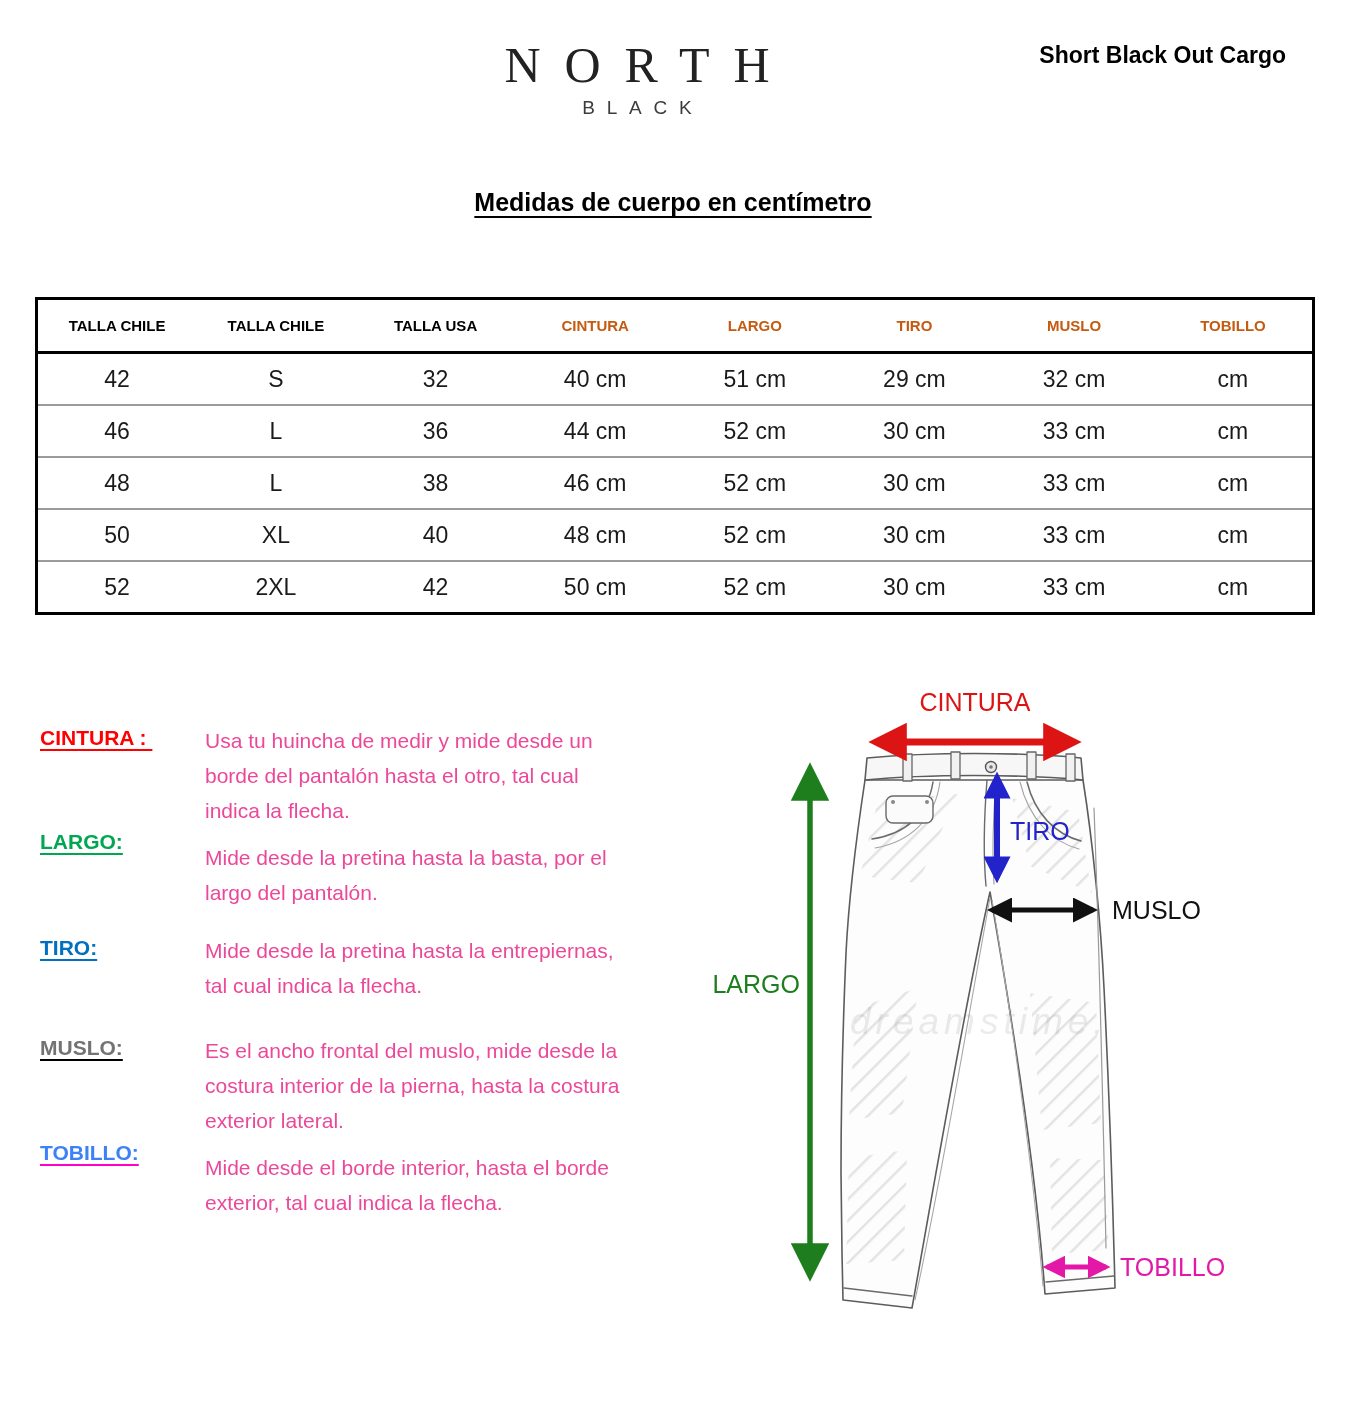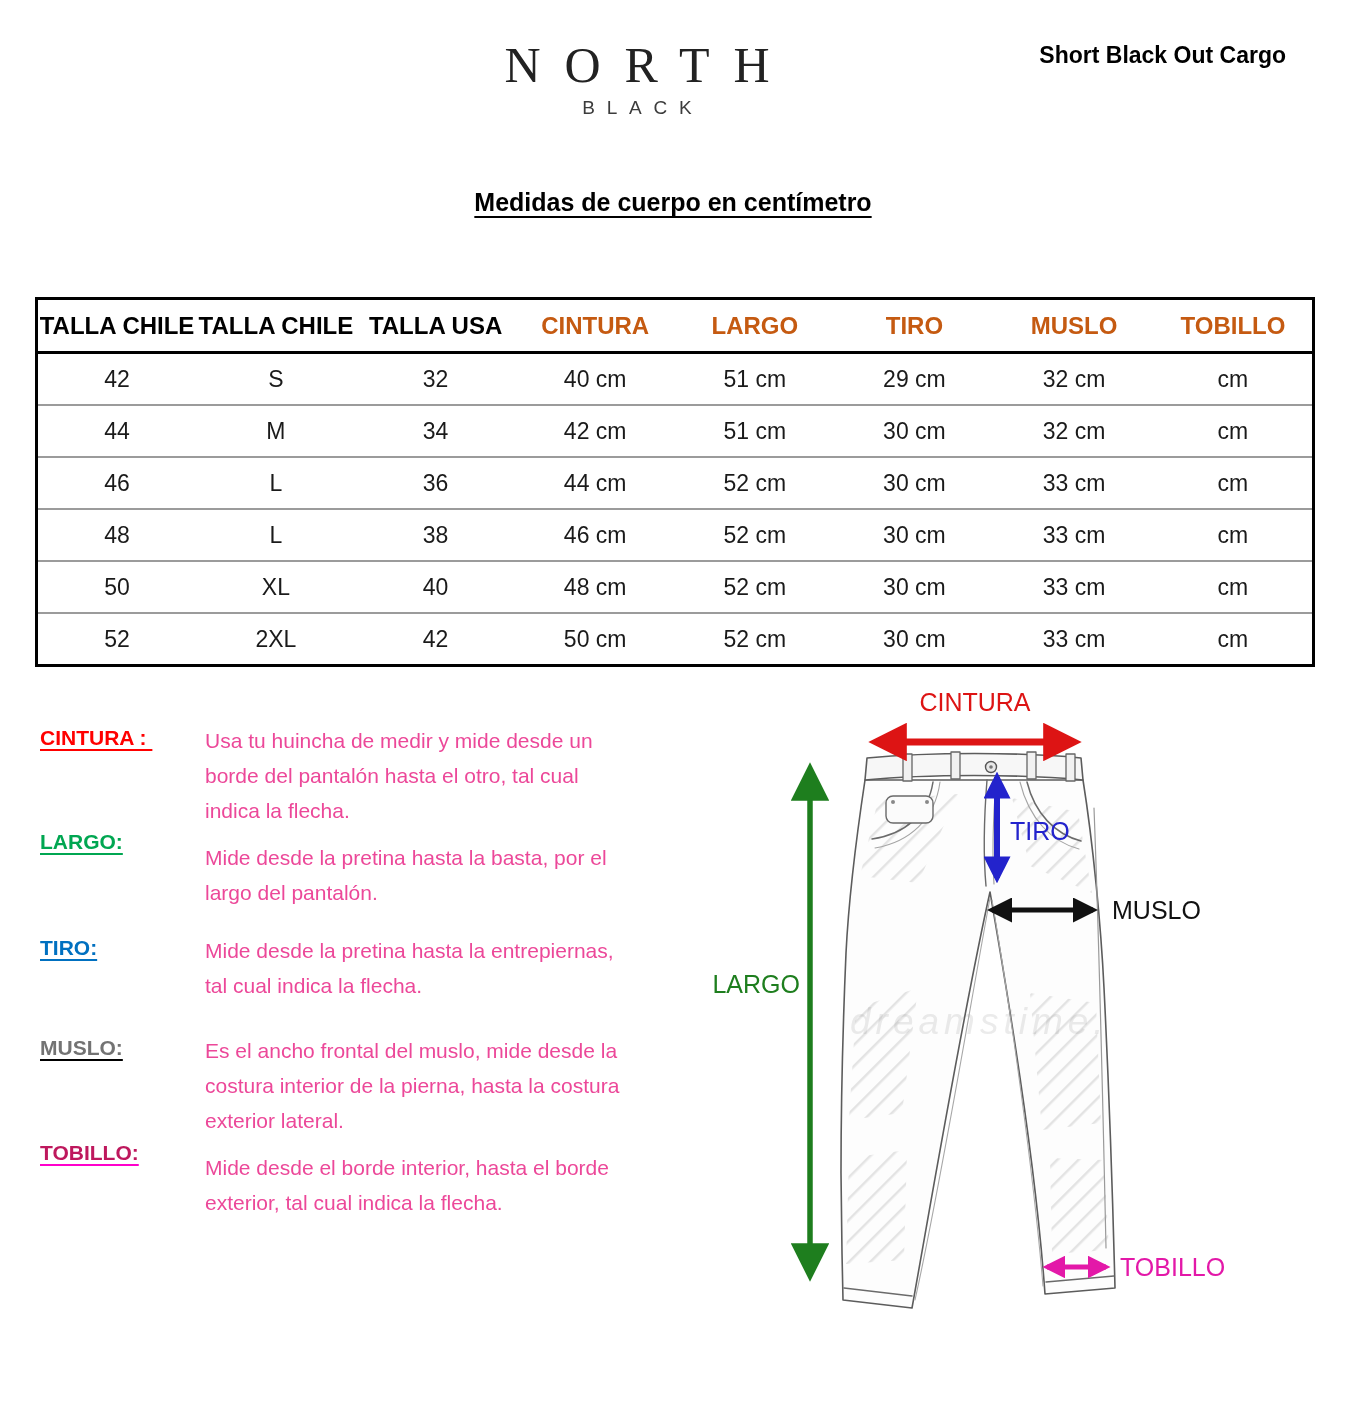--- a/index.html
+++ b/index.html
@@ -26,21 +26,21 @@
     font-size:25px;font-weight:bold;text-decoration:underline;
     text-decoration-thickness:2px;text-underline-offset:5px;color:#000;
   }
   
   .size-table{
     position:absolute;left:35px;top:297px;width:1280px;
     border-collapse:collapse;table-layout:fixed;
     border:3px solid #000;background:#fff;
   }
   .size-table th{
-    height:51px;font-size:24px;font-weight:bold;text-align:center;vertical-align:middle;
+    height:51px;font-size:15px;font-weight:bold;text-align:center;vertical-align:middle;
     border-bottom:3px solid #000;padding:0;
   }
   .size-table td{
     height:50px;font-size:23px;text-align:center;vertical-align:middle;padding:0;color:#1a1a1a;
   }
   .size-table tbody tr + tr td{border-top:2px solid #9b9b9b;}
   
   .definitions{position:absolute;left:40px;top:0;width:660px;height:1408px;}
   .def-item{position:absolute;left:0;width:660px;}
   .def-item:nth-of-type(1){top:726px;}
@@ -93,30 +93,20 @@
         <td>42</td>
         <td>S</td>
         <td>32</td>
         <td>40 cm</td>
         <td>51 cm</td>
         <td>29 cm</td>
         <td>32 cm</td>
         <td>cm</td>
       </tr>
       <tr>
-        <td>44</td>
-        <td>M</td>
-        <td>34</td>
-        <td>42 cm</td>
-        <td>51 cm</td>
-        <td>30 cm</td>
-        <td>32 cm</td>
-        <td>cm</td>
-      </tr>
-      <tr>
         <td>46</td>
         <td>L</td>
         <td>36</td>
         <td>44 cm</td>
         <td>52 cm</td>
         <td>30 cm</td>
         <td>33 cm</td>
         <td>cm</td>
       </tr>
       <tr>
@@ -169,21 +159,21 @@
       <div class="def-text">Mide desde la pretina hasta la entrepiernas,
 tal cual indica la flecha.</div>
     </div>
     <div class="def-item">
       <div class="def-term" style="color: #737373; text-decoration-color: rgb(0, 0, 0);">MUSLO:</div>
       <div class="def-text">Es el ancho frontal del muslo, mide desde la
 costura interior de la pierna, hasta la costura
 exterior lateral.</div>
     </div>
     <div class="def-item">
-      <div class="def-term" style="color: #be185d; text-decoration-color: rgb(255, 0, 204);">TOBILLO:</div>
+      <div class="def-term" style="color: #3b82f6; text-decoration-color: rgb(255, 0, 204);">TOBILLO:</div>
       <div class="def-text">Mide desde el borde interior, hasta el borde
 exterior, tal cual indica la flecha.</div>
     </div>
   </div>
 
 <div class="diagram">
 <svg width="560" height="660" viewBox="0 0 560 660">
   <defs>
     <pattern id="hatch" width="15" height="15" patternUnits="userSpaceOnUse" patternTransform="rotate(45)">
       <line x1="0" y1="0" x2="0" y2="15" stroke="#cfcfcf" stroke-width="5"></line>

